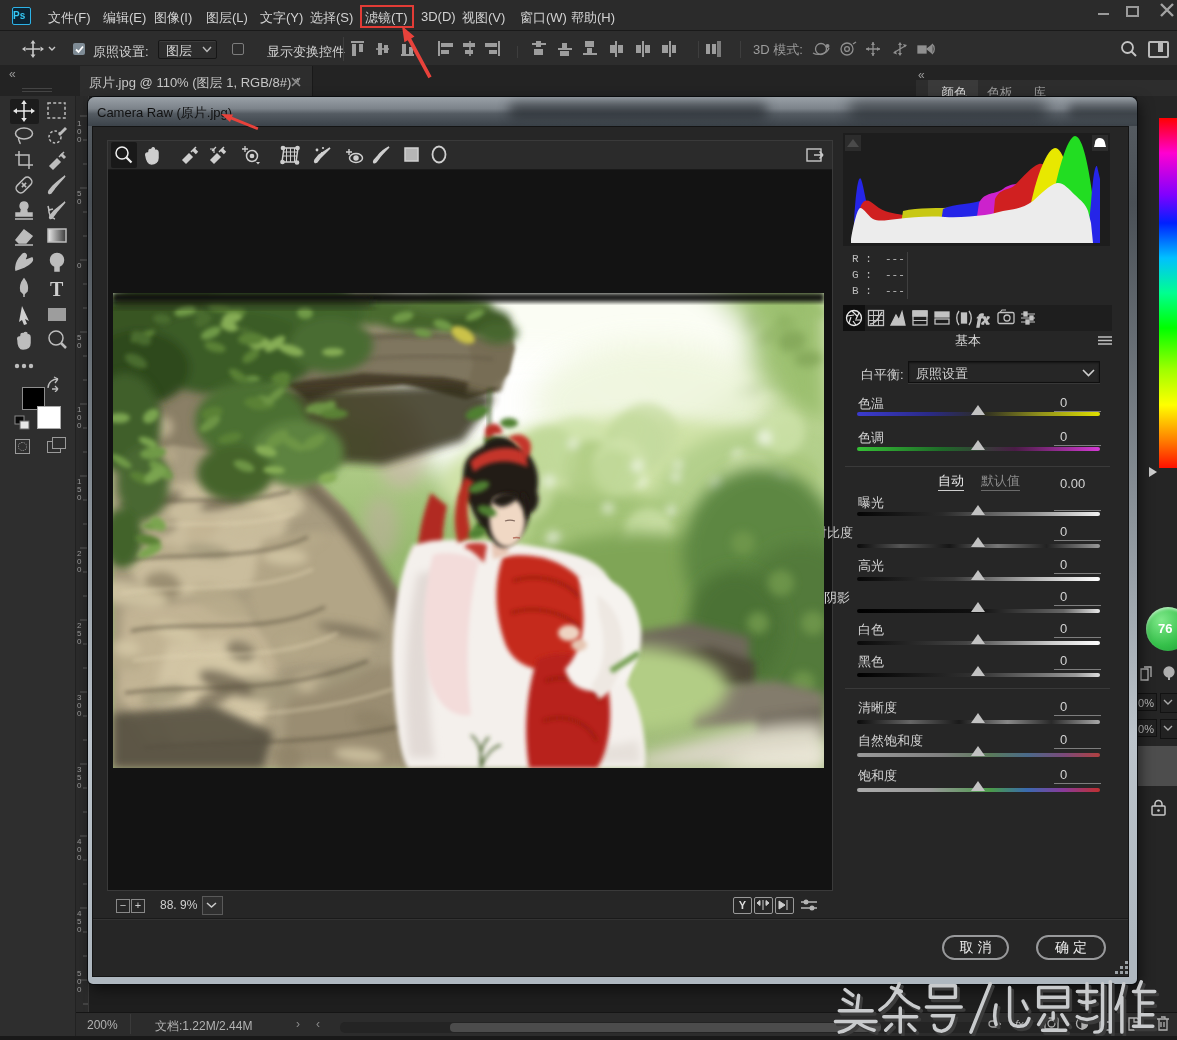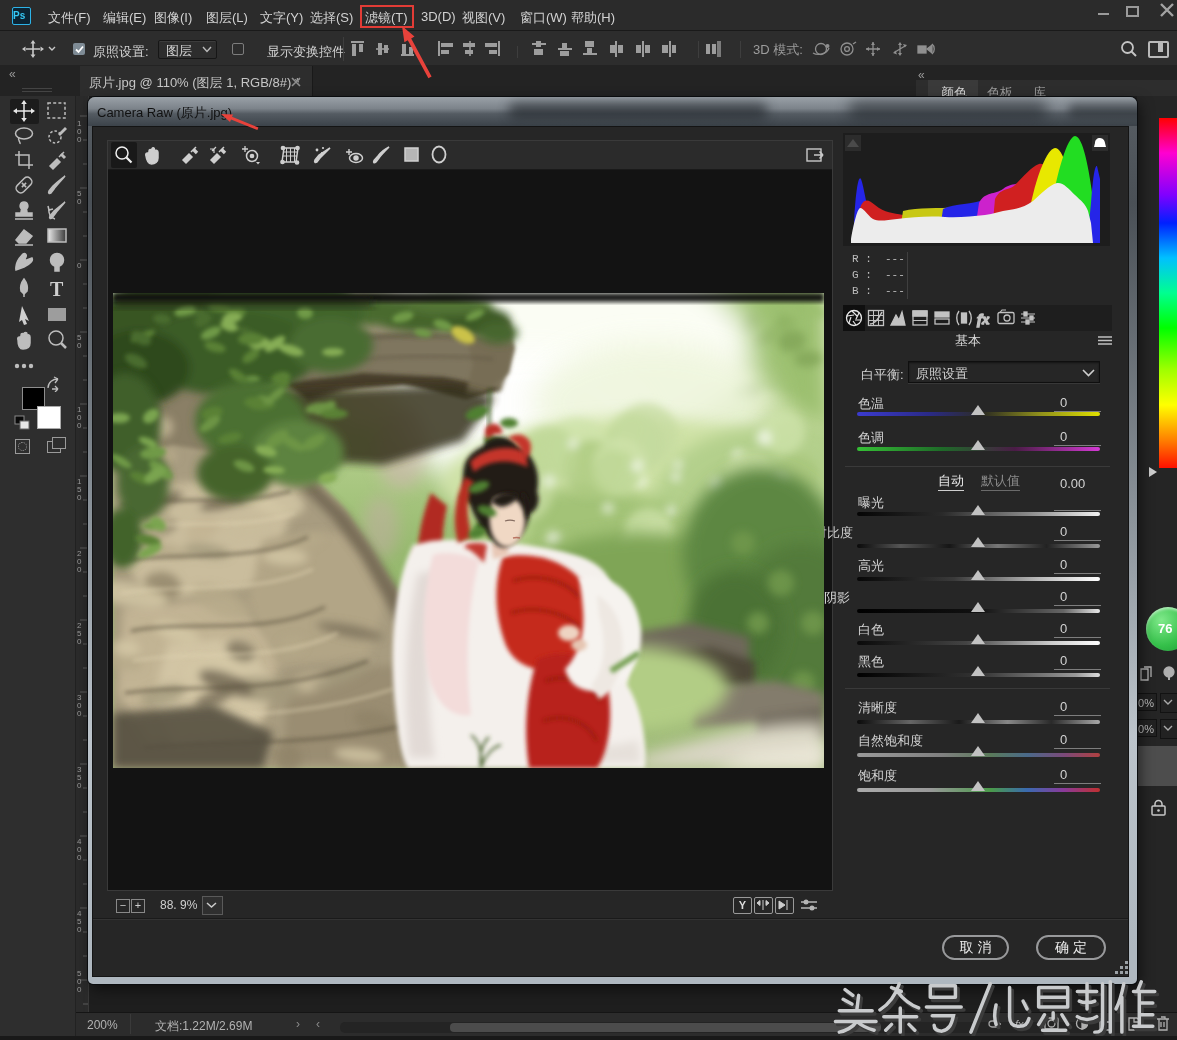--- a/index.html
+++ b/index.html
@@ -369,21 +369,21 @@
 <svg class="a" style="left:1151px;top:799px" width="15" height="17">
       <rect x="1" y="7" width="13" height="9" rx="1" fill="none" stroke="#c8c8c8" stroke-width="1.5"></rect>
       <path d="M4 7 V5 a3.5 3.5 0 0 1 7 0 V7" fill="none" stroke="#c8c8c8" stroke-width="1.5"></path>
       <circle cx="7.5" cy="11.5" r="1.3" fill="#c8c8c8"></circle>
     </svg>
 
 <div class="a" style="left:76px;top:1012px;width:1101px;height:28px;background:#2c2c2c;border-top:1px solid #151515"></div>
 <div class="a" style="left:0;top:1036px;width:1177px;height:4px;background:#191919"></div>
 <div class="tt" style="left:87px;top:1018px;font-size:12px;color:#b2b2b2">200%</div>
 <div class="a" style="left:130px;top:1014px;width:1px;height:20px;background:#3a3a3a"></div>
-<div class="tt" style="left:155px;top:1018px;font-size:12px;color:#b2b2b2">文档:1.22M/2.69M</div>
+<div class="tt" style="left:155px;top:1018px;font-size:12px;color:#b2b2b2">文档:1.22M/2.44M</div>
 <div class="tt" style="left:296px;top:1017px;color:#8a8a8a">›</div>
 <div class="tt" style="left:316px;top:1017px;color:#8a8a8a">‹</div>
 <div class="a" style="left:340px;top:1022px;width:790px;height:11px;background:#242424;border-radius:5px"></div>
 <div class="a" style="left:450px;top:1023px;width:431px;height:9px;background:#4c4c4c;border-radius:4px"></div>
 
 <svg class="a" style="left:985px;top:1014px" width="192" height="20">
  <g stroke="#b0b0b0" fill="none" stroke-width="1.3">
   <path d="M4 10 a3 3 0 0 1 3 -3 h4 a3 3 0 0 1 0 6 h-4 a3 3 0 0 1 -3 -3 Z M10 10 h6" opacity=".9"></path>
   <text x="30" y="14" font-size="11" font-style="italic" fill="#b0b0b0" stroke="none">fx</text>
   <rect x="60" y="4" width="13" height="11" rx="1"></rect>

